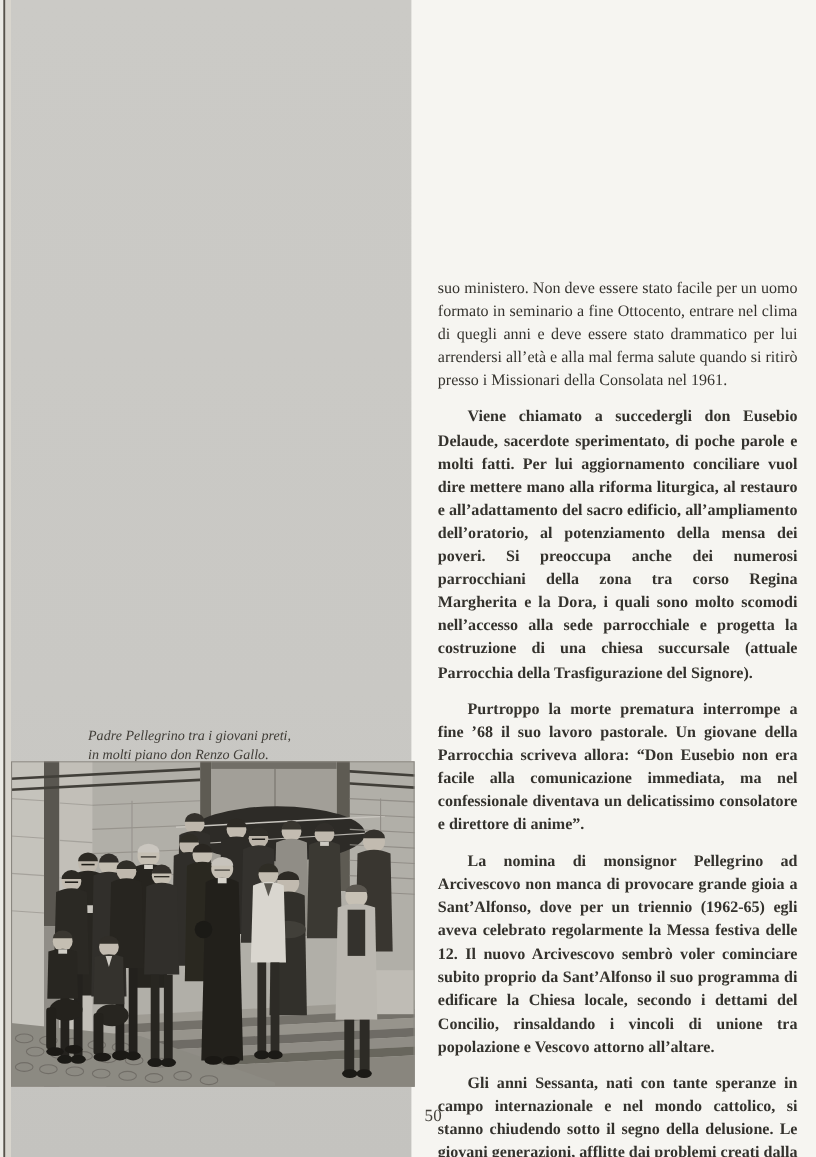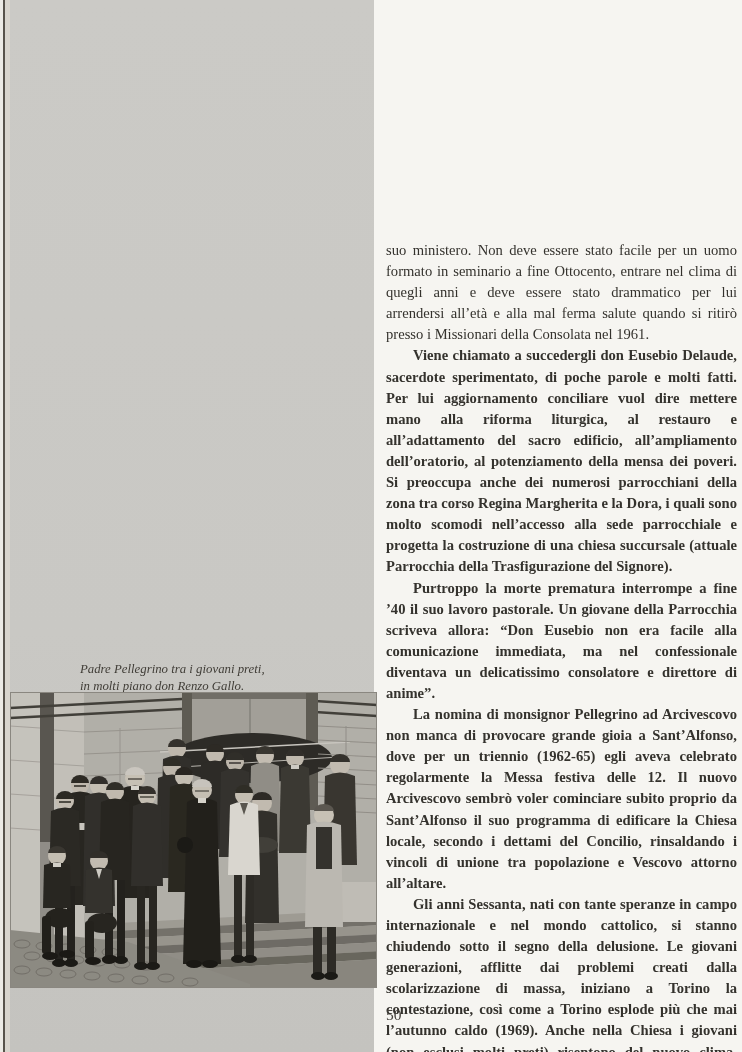--- a/index.html
+++ b/index.html
@@ -29,21 +29,21 @@
     background:#b2afa8;
   }
   .photo svg{display:block;}
   .article{
     position:absolute;left:386px;top:240px;width:351px;
     font-size:14.6px;line-height:21.1px;
     color:#34322d;
     text-align:justify;
     hyphens:auto;-webkit-hyphens:auto;
   }
-  .article p{margin:0;padding:0;}
+  .article p{margin:12px;padding:0;}
   .article p.ind{text-indent:27px;font-weight:bold;}
   .pageno{
     position:absolute;left:386px;top:1006px;
     font-size:15.5px;color:#45423c;
   }
 </style>
 </head>
 <body>
 
 <div class="scan">
@@ -310,20 +310,20 @@
 
         <rect width="367" height="296" fill="#b5b2ab" opacity="0.05"></rect>
       </g>
       <rect x="0.5" y="0.5" width="366" height="295" fill="none" stroke="#8a8780" stroke-width="1"></rect>
     </svg>
   </div>
 
   <div class="article">
     <p>suo ministero. Non deve essere stato facile per un uomo formato in seminario a fine Ottocento, entrare nel clima di quegli anni e deve essere stato drammatico per lui arrendersi all’età e alla mal ferma salute quando si ritirò presso i Missionari della Consolata nel 1961.</p>
     <p class="ind">Viene chiamato a succedergli don Eusebio Delaude, sacerdote sperimentato, di poche parole e molti fatti. Per lui aggiornamento conciliare vuol dire mettere mano alla riforma liturgica, al restauro e all’adattamento del sacro edificio, all’ampliamento dell’oratorio, al potenziamento della mensa dei poveri. Si preoccupa anche dei numerosi parrocchiani della zona tra corso Regina Margherita e la Dora, i quali sono molto scomodi nell’accesso alla sede parrocchiale e progetta la costruzione di una chiesa succursale (attuale Parrocchia della Trasfigurazione del Signore).</p>
-    <p class="ind">Purtroppo la morte prematura interrompe a fine ’40 il suo lavoro pastorale. Un giovane della Parrocchia scriveva allora: “Don Eusebio non era facile alla comunicazione immediata, ma nel confessionale diventava un delicatissimo consolatore e direttore di anime”.</p>
+    <p class="ind">Purtroppo la morte prematura interrompe a fine ’68 il suo lavoro pastorale. Un giovane della Parrocchia scriveva allora: “Don Eusebio non era facile alla comunicazione immediata, ma nel confessionale diventava un delicatissimo consolatore e direttore di anime”.</p>
     <p class="ind">La nomina di monsignor Pellegrino ad Arcivescovo non manca di provocare grande gioia a Sant’Alfonso, dove per un triennio (1962-65) egli aveva celebrato regolarmente la Messa festiva delle 12. Il nuovo Arcivescovo sembrò voler cominciare subito proprio da Sant’Alfonso il suo programma di edificare la Chiesa locale, secondo i dettami del Concilio, rinsaldando i vincoli di unione tra popolazione e Vescovo attorno all’altare.</p>
     <p class="ind">Gli anni Sessanta, nati con tante speranze in campo internazionale e nel mondo cattolico, si stanno chiudendo sotto il segno della delusione. Le giovani generazioni, afflitte dai problemi creati dalla scolarizzazione di massa, iniziano a Torino la contestazione, così come a Torino esplode più che mai l’autunno caldo (1969). Anche nella Chiesa i giovani (non esclusi molti preti) risentono del nuovo clima, criticano le forme associative precedenti e svuotano o quasi l’Azione Cattolica. Nel frattempo, però, si diffonde l’interesse per la teologia conciliare del laicato e si pretende partecipazione attiva alla vita ecclesiale, nonché una forte condivisione e scelta per i poveri.</p>
   </div>
 
   <div class="pageno">50</div>
 
 </div>
 
 </body></html>

